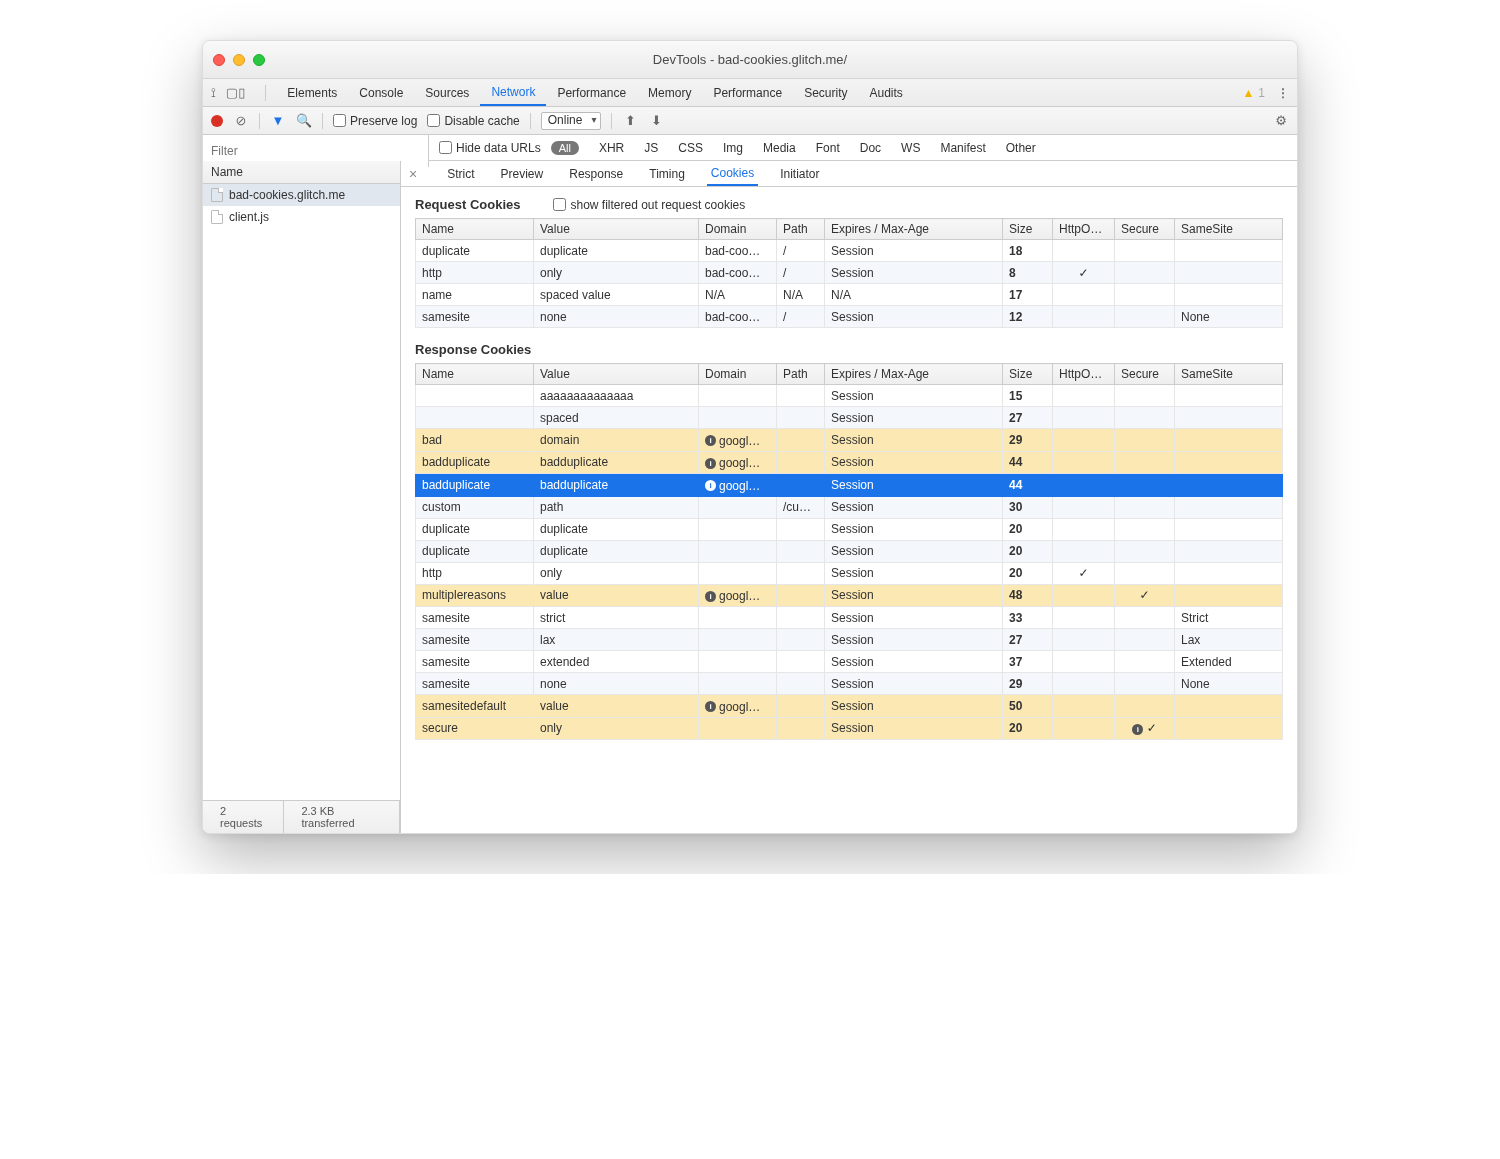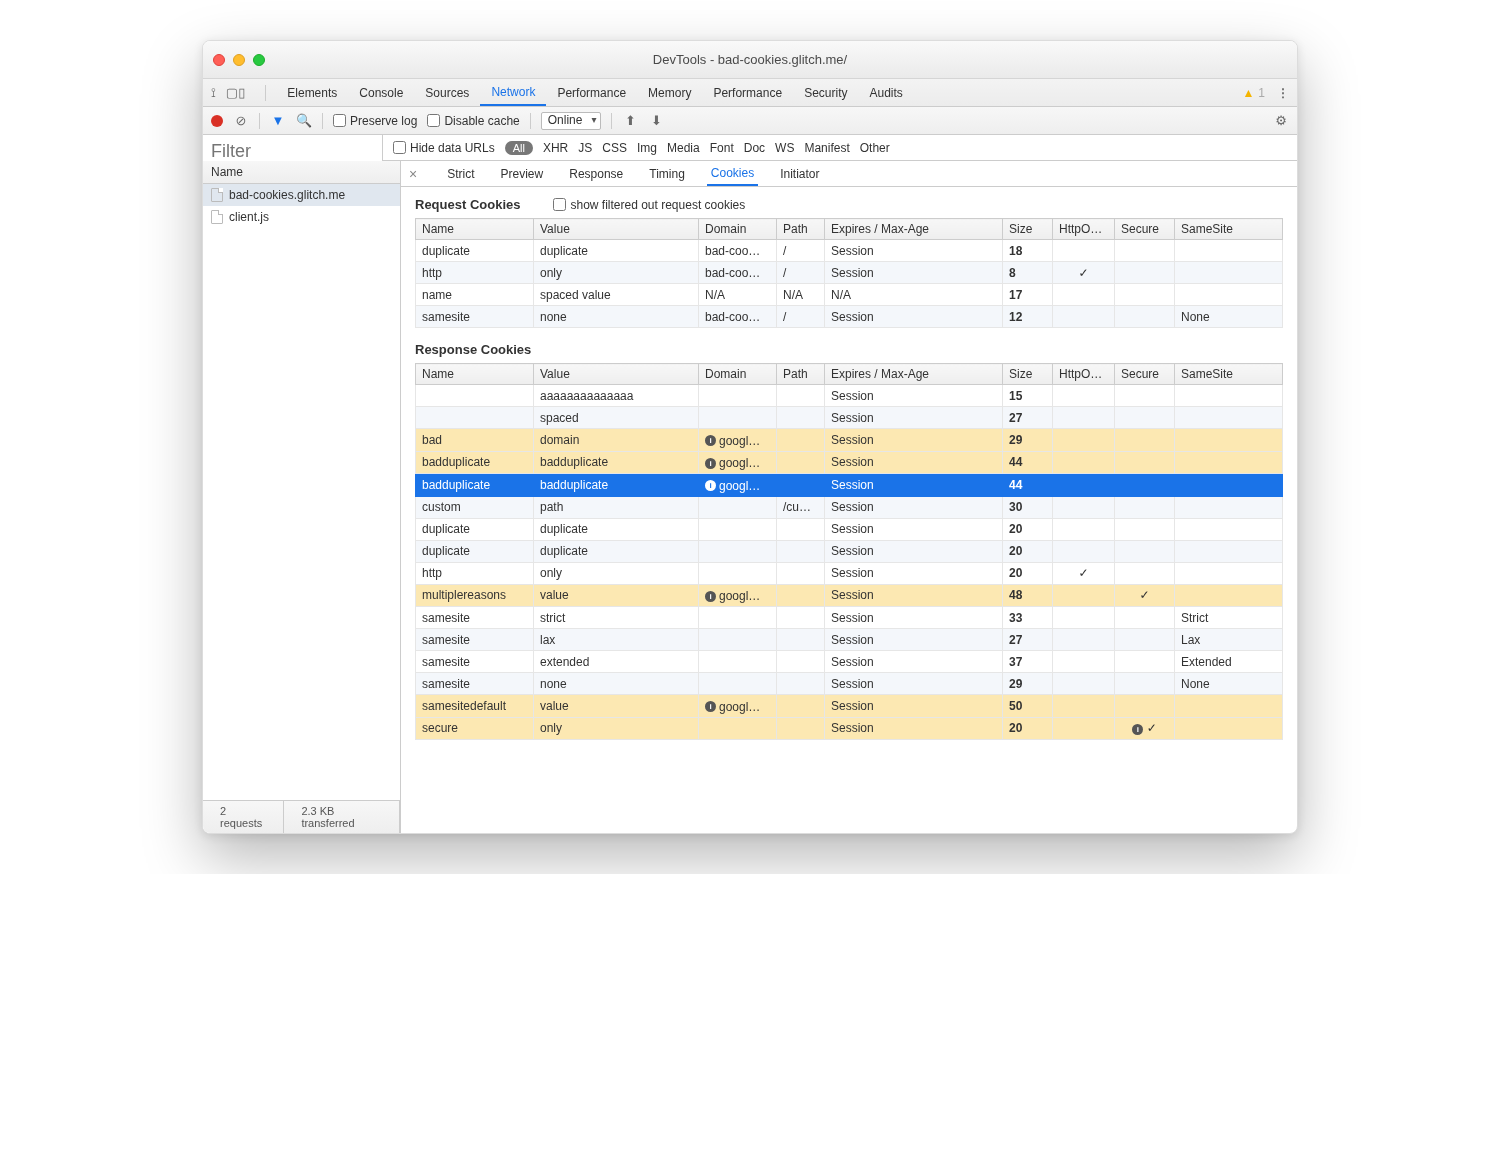--- a/index.html
+++ b/index.html
@@ -24,21 +24,21 @@
 .toolbar { height: 28px; background: linear-gradient(#f7f7f7,#eee); border-bottom: 1px solid #ccc; display: flex; align-items: center; padding: 0 8px; gap: 10px; }
 .rec { width: 12px; height: 12px; background: #d93025; border-radius: 50%; }
 .tb-ic { color: #6a6a6a; font-size: 13px; width: 16px; text-align: center; }
 .filter-ic { color: #1a73e8; }
 .chk { display: flex; align-items: center; gap: 4px; }
 .chk input { margin: 0; }
 .sel { border: 1px solid #bbb; border-radius: 2px; height: 18px; padding: 0 18px 0 6px; background: #fff; position: relative; font-size: 12px; }
 .sel::after { content: "▾"; position: absolute; right: 4px; color: #555; font-size: 10px; top: 1px; }
 .gear { margin-left: auto; }
 .filter-row { height: 26px; display: flex; border-bottom: 1px solid #ccc; }
-.filter-input { width: 180px; border: none; border-right: 1px solid #ccc; padding: 16px 8px; font-size: 18px; outline: none; }
+.filter-input { width: 226px; border: none; border-right: 1px solid #ccc; padding: 16px 8px; font-size: 12px; outline: none; }
 .type-filters { display: flex; align-items: center; gap: 10px; padding: 0 10px; font-size: 12px; }
 .type-filters .pill { background: #777; color: #fff; border-radius: 8px; padding: 1px 8px; font-size: 11px; }
 .columns { display: flex; height: 672px; }
 .sidebar { width: 198px; border-right: 1px solid #ccc; display: flex; flex-direction: column; background: #fff; }
 .sidebar-head { background: linear-gradient(#f7f7f7,#eee); border-bottom: 1px solid #ccc; padding: 4px 8px; font-size: 12px; color: #333; }
 .req-item { padding: 4px 8px; display: flex; align-items: center; gap: 6px; font-size: 12px; }
 .req-item.selected { background: #e0e7ef; }
 .doc-ic { width: 12px; height: 14px; border: 1px solid #bbb; border-radius: 1px; position: relative; }
 .doc-ic::after { content: ""; position: absolute; top: -1px; right: -1px; width: 4px; height: 4px; border-left: 1px solid #bbb; border-bottom: 1px solid #bbb; background: #fff; }
 .sidebar-foot { margin-top: auto; border-top: 1px solid #ccc; background: linear-gradient(#f7f7f7,#eee); display: flex; font-size: 11px; color: #555; }
@@ -127,21 +127,21 @@
     <span class="tb-ic gear">⚙</span>
   </div>
 
   <div class="filter-row">
     <input class="filter-input" placeholder="Filter" style="">
     <div class="type-filters">
       <label class="chk">
           <input type="checkbox" style="">
           <span>Hide data URLs</span>
         </label>
-      <div id="type-filters-container" style="display:flex;gap:10px;align-items:center">
+      <div id="type-filters-container" style="display:flex;gap:20px;align-items:center">
           <span class="pill">All</span>
           <span>XHR</span>
           <span>JS</span>
           <span>CSS</span>
           <span>Img</span>
           <span>Media</span>
           <span>Font</span>
           <span>Doc</span>
           <span>WS</span>
           <span>Manifest</span>

